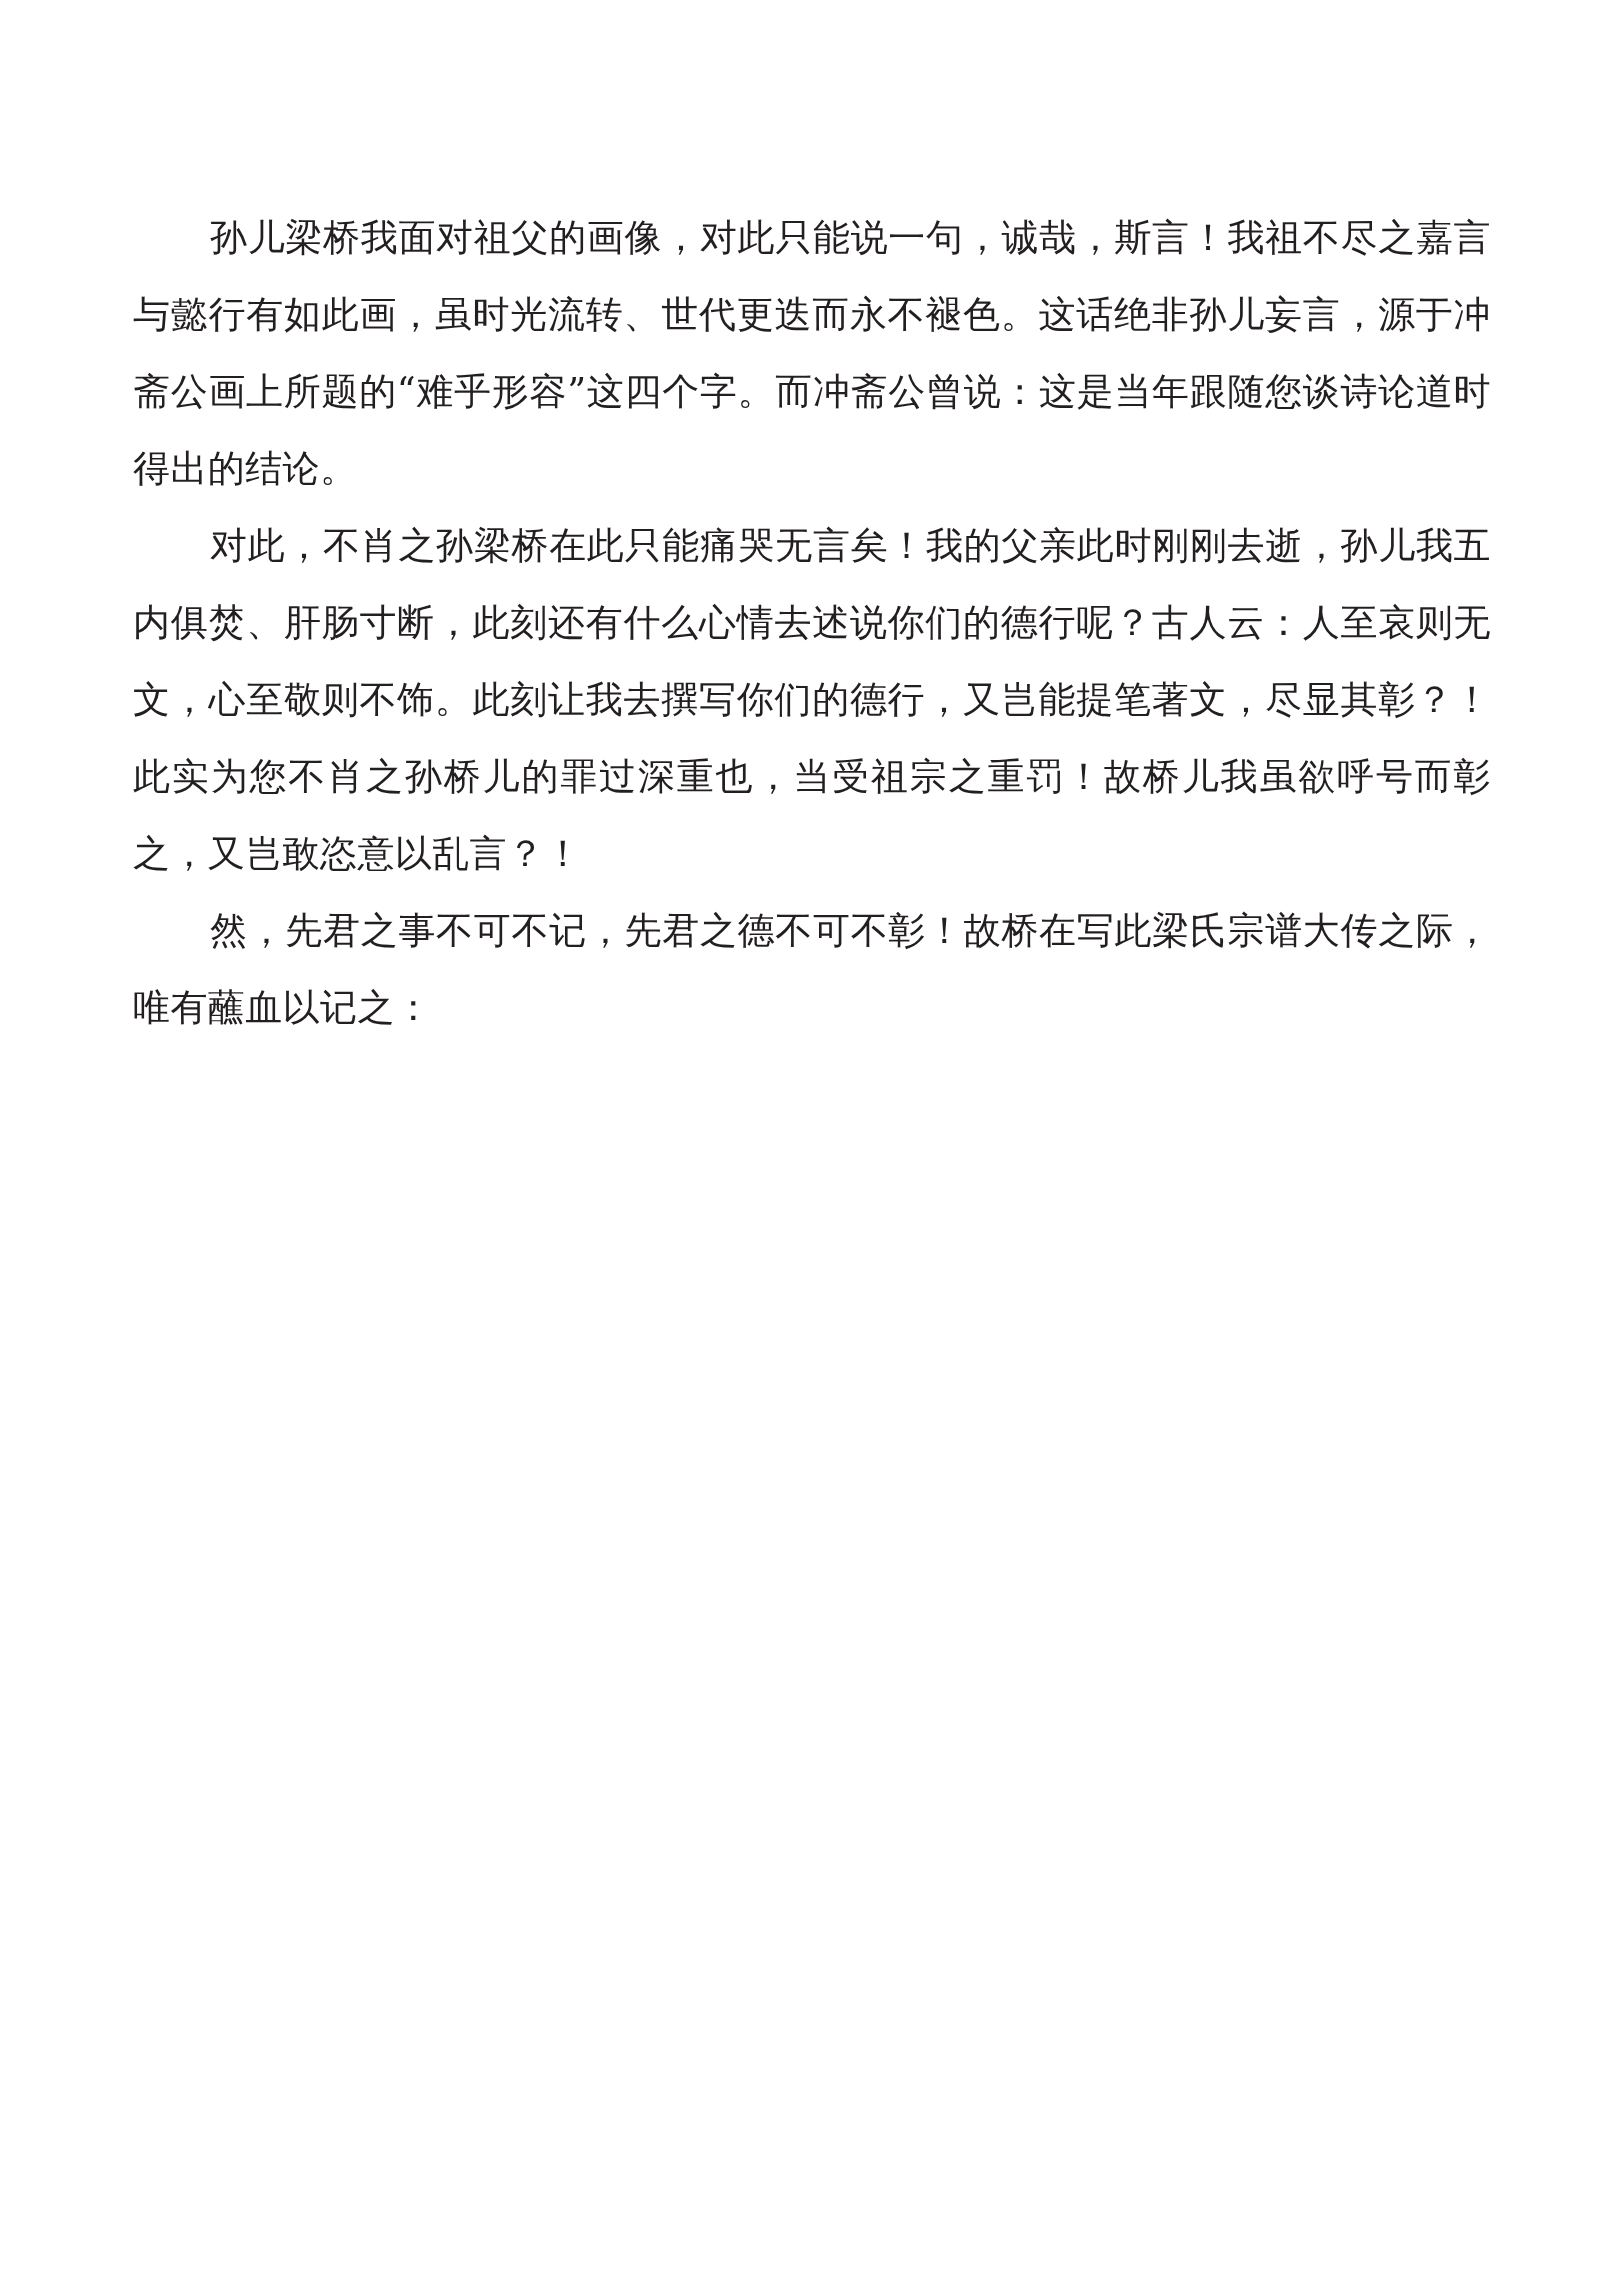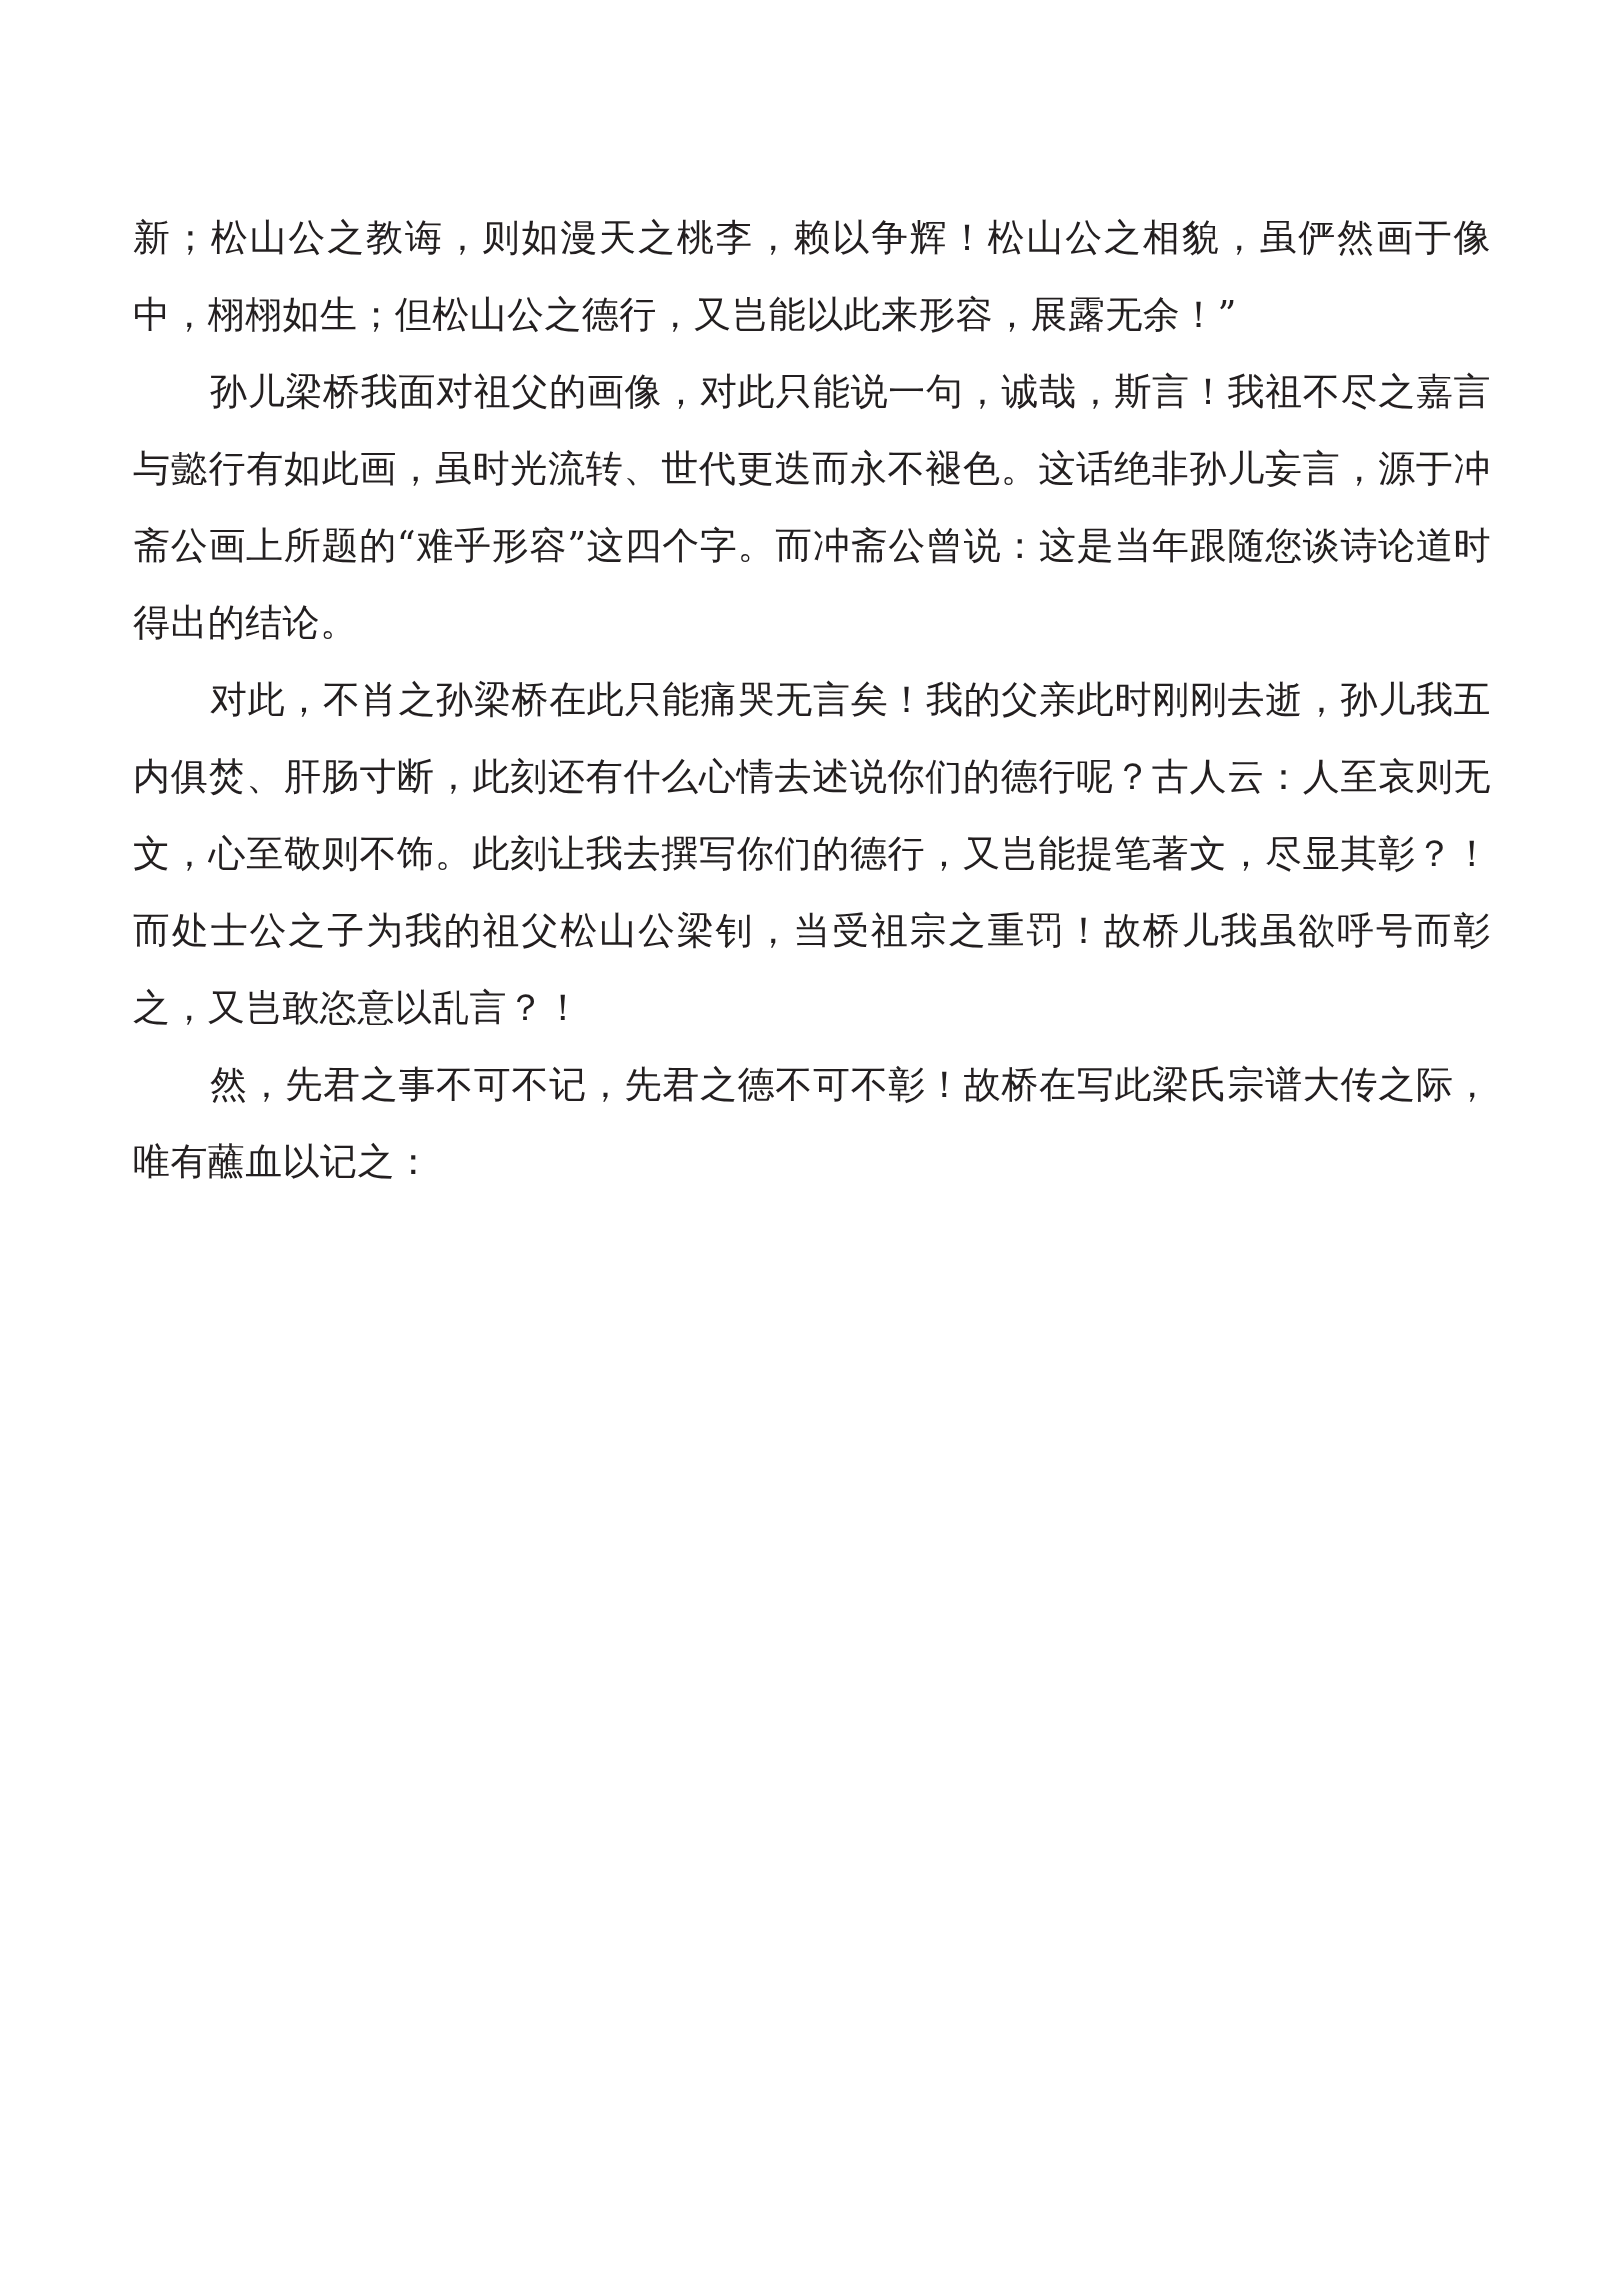--- a/index.html
+++ b/index.html
@@ -43,19 +43,18 @@
   }
   .para + .para {
     margin-top: 0;
   }
 </style>
 </head>
 <body>
 
 <div class="page">
   <div class="text-column">
-    <p class="para">新；松山公之教诲，则如漫天之桃李，赖以争辉！松山公之相貌，虽俨然画于像中，栩栩如生；但松山公之德行，又岂能以此来形容，展露无余！”</p>
     <p class="para indent">孙儿梁桥我面对祖父的画像，对此只能说一句，诚哉，斯言！我祖不尽之嘉言与懿行有如此画，虽时光流转、世代更迭而永不褪色。这话绝非孙儿妄言，源于冲斋公画上所题的“难乎形容”这四个字。而冲斋公曾说：这是当年跟随您谈诗论道时得出的结论。</p>
-    <p class="para indent">对此，不肖之孙梁桥在此只能痛哭无言矣！我的父亲此时刚刚去逝，孙儿我五内俱焚、肝肠寸断，此刻还有什么心情去述说你们的德行呢？古人云：人至哀则无文，心至敬则不饰。此刻让我去撰写你们的德行，又岂能提笔著文，尽显其彰？！而处士公之子为我的祖父松山公梁钊，当受祖宗之重罚！故桥儿我虽欲呼号而彰之，又岂敢恣意以乱言？！</p>
+    <p class="para indent">对此，不肖之孙梁桥在此只能痛哭无言矣！我的父亲此时刚刚去逝，孙儿我五内俱焚、肝肠寸断，此刻还有什么心情去述说你们的德行呢？古人云：人至哀则无文，心至敬则不饰。此刻让我去撰写你们的德行，又岂能提笔著文，尽显其彰？！此实为您不肖之孙桥儿的罪过深重也，当受祖宗之重罚！故桥儿我虽欲呼号而彰之，又岂敢恣意以乱言？！</p>
     <p class="para indent">然，先君之事不可不记，先君之德不可不彰！故桥在写此梁氏宗谱大传之际，唯有蘸血以记之：</p>
   </div>
 </div>
 
 
 </body></html>

